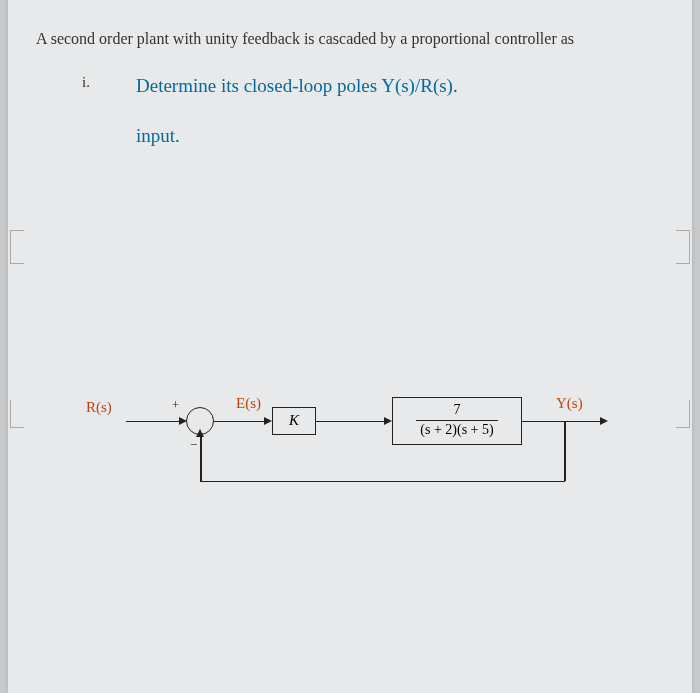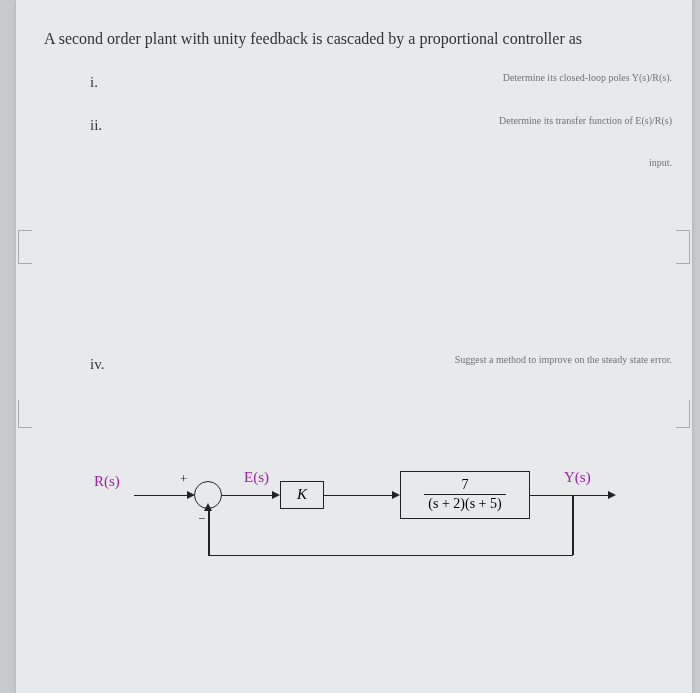--- a/index.html
+++ b/index.html
@@ -11,23 +11,22 @@
     position: relative;
     overflow: hidden;
   }
   .page {
     position: absolute;
     top: 0;
     left: 8px;
     right: 8px;
     bottom: 0;
     background: #e8e9ea;
-    padding: 24px 20px 20px 28px;
+    padding: 24px 28px 20px 28px;
     box-shadow: 0 0 4px rgba(0,0,0,0.15);
-    margin-left: 8px;
   }
   .intro {
     font-size: 16px;
     color: #333;
     line-height: 1.9;
     margin-bottom: 10px;
   }
   .indent1 { margin-left: 46px; }
   .items {
     margin-top: 14px;
@@ -39,37 +38,36 @@
     margin-bottom: 14px;
     line-height: 1.9;
   }
   .item-num {
     width: 54px;
     font-size: 15px;
     color: #333;
   }
   .item-text {
     flex: 1;
-    font-size: 10px;
-    color: #737373;
-    text-align: right;
+    font-size: 19px;
+    color: #0369a1;
   }
   .spacer-lg { height: 150px; }
   .spacer-md { height: 60px; }
 
   
   .diagram {
     position: relative;
     margin-left: 50px;
     margin-top: 10px;
     width: 560px;
     height: 140px;
     font-family: "Times New Roman", serif;
   }
-  .lbl { position: absolute; font-size: 15px; color: #a21caf; font-family: Liberation Serif, serif; }
+  .lbl { position: absolute; font-size: 15px; color: #c2410c; font-family: Liberation Serif, serif; }
   .arrow-line { position: absolute; background: #222; height: 1.5px; }
   .arrow-line-v { position: absolute; background: #222; width: 1.5px; }
   .arrow-head-r {
     position: absolute; width: 0; height: 0;
     border-top: 4px solid transparent;
     border-bottom: 4px solid transparent;
     border-left: 8px solid #222;
   }
   .arrow-head-u {
     position: absolute; width: 0; height: 0;
@@ -117,42 +115,32 @@
   <div class="intro">
     <span>A second order plant with unity feedback is cascaded by a proportional controller as</span><br>
   </div>
 
   <div class="items">
     <div class="item-row">
       <div class="item-num">i.</div>
       <div class="item-text">Determine its closed-loop poles Y(s)/R(s).</div>
     </div>
     <div class="item-row">
-      <div class="item-num">ii.</div>
-      <div class="item-text">Determine its transfer function of E(s)/R(s)</div>
-    </div>
-    <div class="item-row">
       <div class="item-num"></div>
       <div class="item-text">input.</div>
     </div>
   </div>
 
   <div class="bracket-l" style="top:230px;left:2px;border-color:#aaa;"></div>
   <div class="bracket-r" style="top:230px;right:2px;border-color:#aaa;"></div>
   <div class="bracket-l" style="top:400px;left:2px;height:28px;border-color:#aaa;border-top:none;"></div>
   <div class="bracket-r" style="top:400px;right:2px;height:28px;border-color:#aaa;border-top:none;"></div>
 
   <div class="spacer-lg"></div>
 
-  <div class="items">
-    <div class="item-row">
-      <div class="item-num">iv.</div>
-      <div class="item-text">Suggest a method to improve on the steady state error.</div>
-    </div>
-  </div>
 
   <div class="spacer-md"></div>
 
   <div class="diagram">
 
     <span class="lbl" style="left:0;top:10px;">R(s)</span>
 
     <div class="arrow-line" style="left:40px;top:32px;width:55px;"></div>
     <div class="arrow-head-r" style="left:93px;top:28px;"></div>
 

